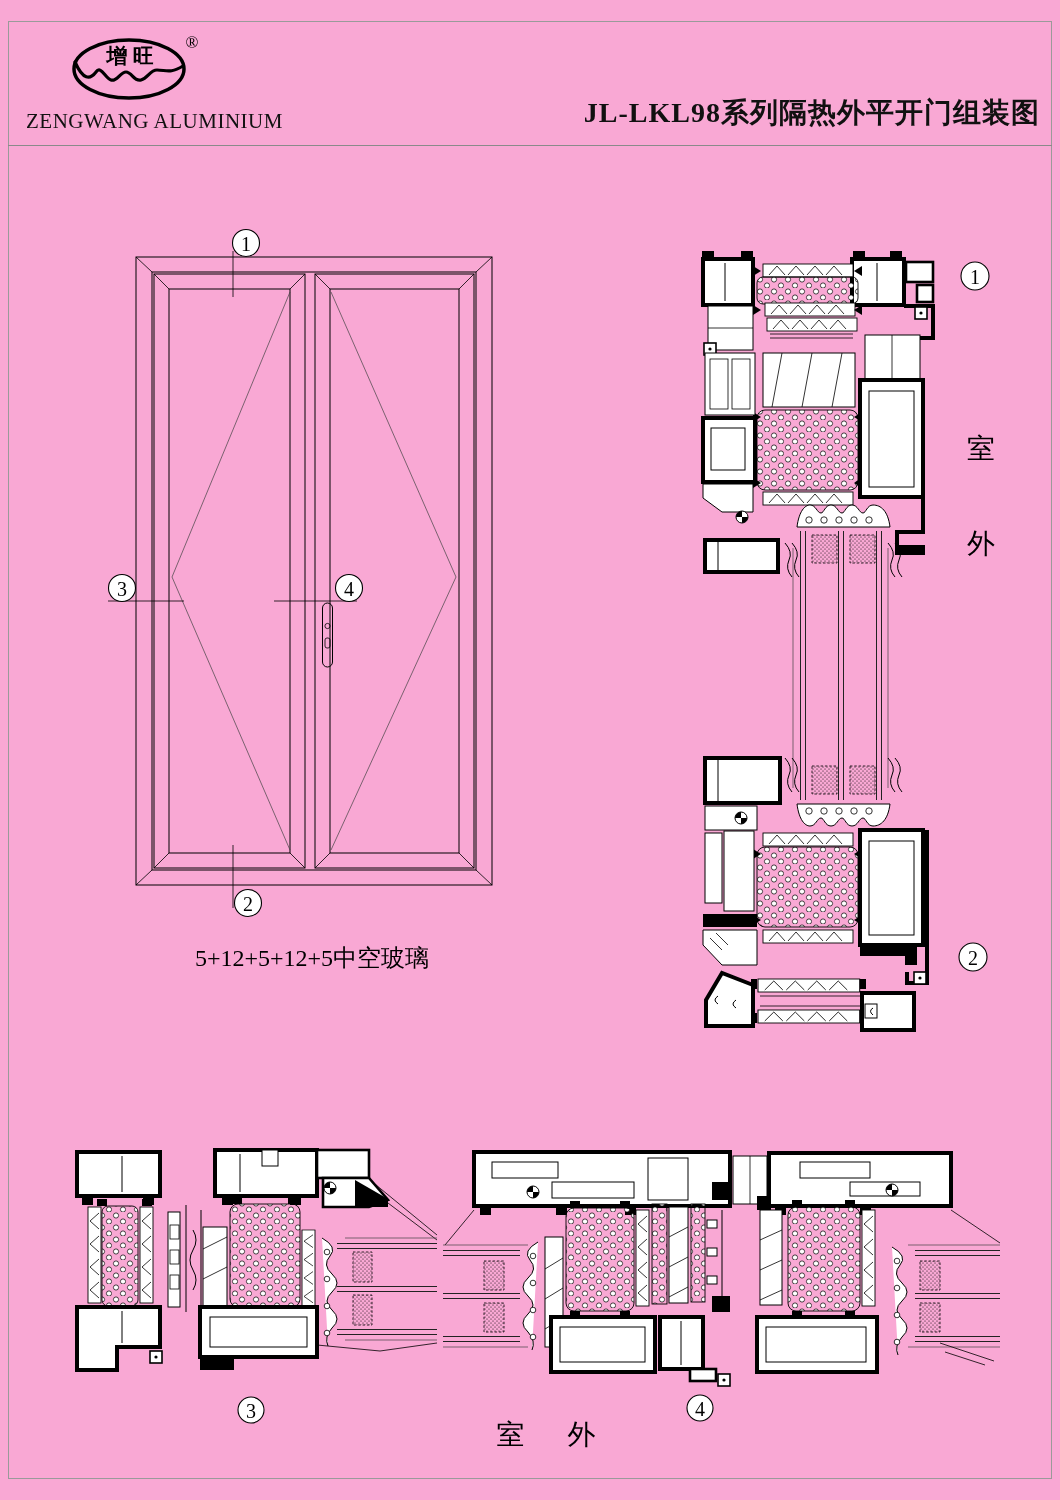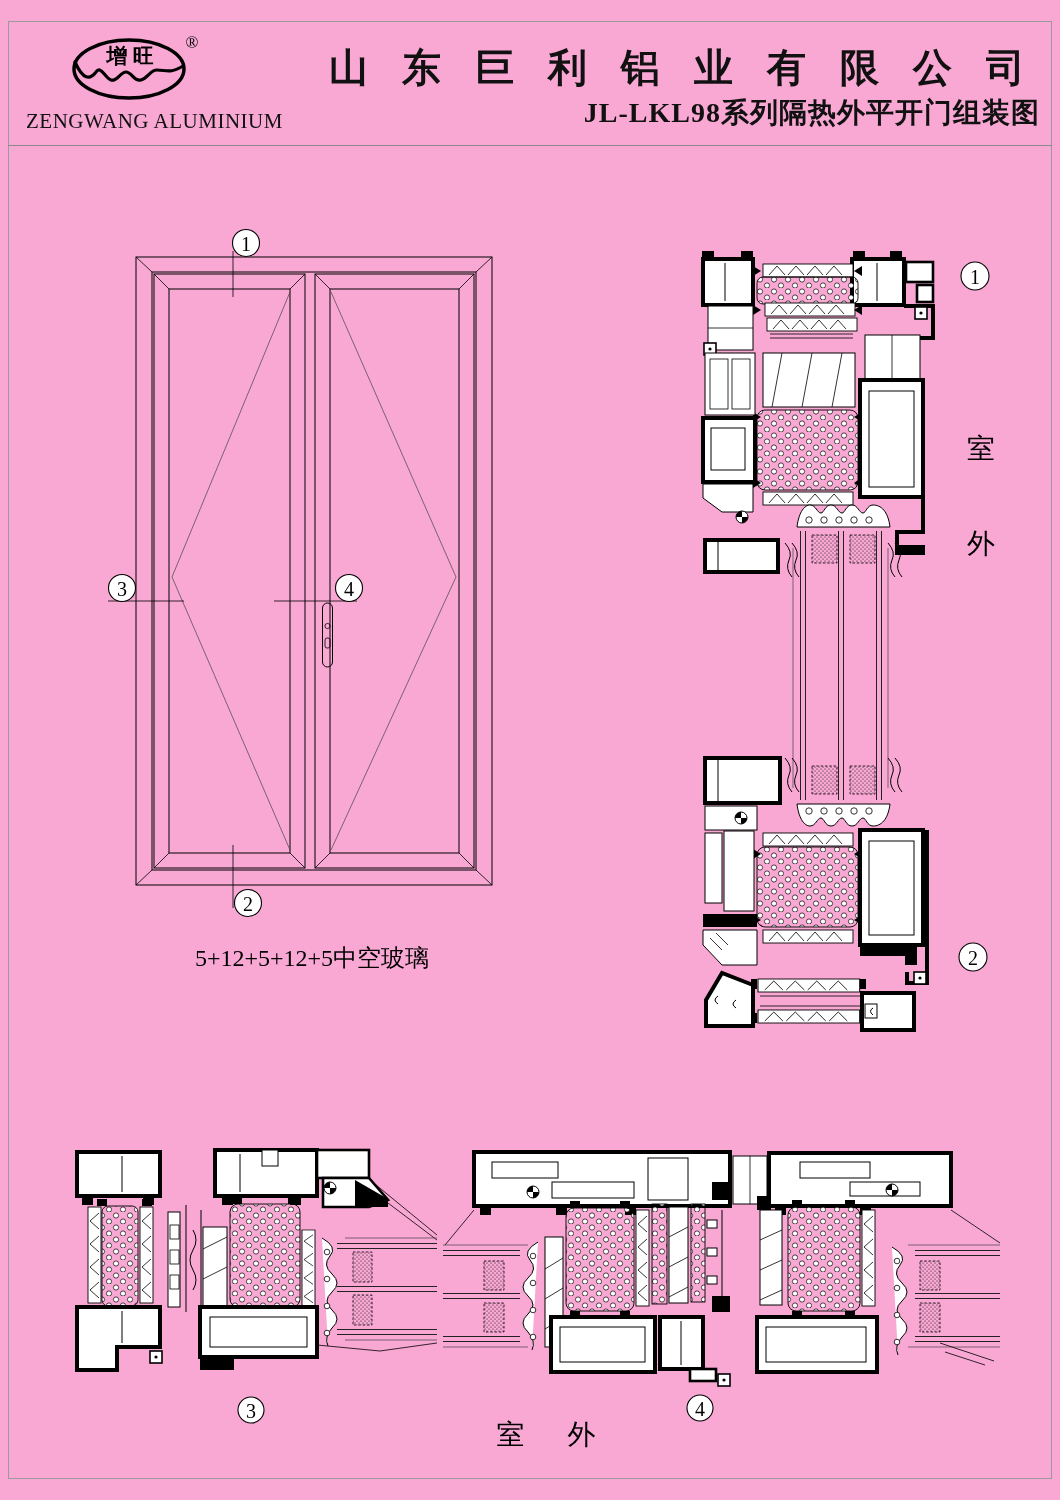--- a/index.html
+++ b/index.html
@@ -36,21 +36,20 @@
 <div class="page">
   <div class="pageborder"></div>
 
   <svg width="270" height="115" style="left:50px;top:28px">
     <ellipse cx="79" cy="41" rx="55" ry="29" fill="none" stroke="#000" stroke-width="3.5"></ellipse>
     <path d="M25,34 C33,52 40,52 46,44 C51,37 55,50 61,52 C67,54 70,44 76,44 C82,44 84,54 91,52 C98,50 100,42 107,42 C116,42 120,46 133,38" fill="none" stroke="#000" stroke-width="3.2" stroke-linecap="round"></path>
     <text x="80" y="28" class="cjk" font-size="21" font-weight="bold">增 旺</text>
     <text x="142" y="14" class="cjk" font-size="17">®</text>
   </svg>
   <div class="company-en">ZENGWANG ALUMINIUM</div>
-  <div class="title-cn">山东巨利铝业有限公司</div>
   <div class="subtitle">JL-LKL98系列隔热外平开门组装图</div>
   <div class="sep"></div>
 
   <svg width="1060" height="1500" viewBox="0 0 1060 1500">
     <defs>
       <pattern id="dots" width="14" height="12" patternUnits="userSpaceOnUse">
         <circle cx="4" cy="3.5" r="2.6" fill="#fff" stroke="#000" stroke-width="0.7"></circle>
         <circle cx="11" cy="9.5" r="2.6" fill="#fff" stroke="#000" stroke-width="0.7"></circle>
       </pattern>
       <pattern id="fdots" width="4" height="4" patternUnits="userSpaceOnUse">

